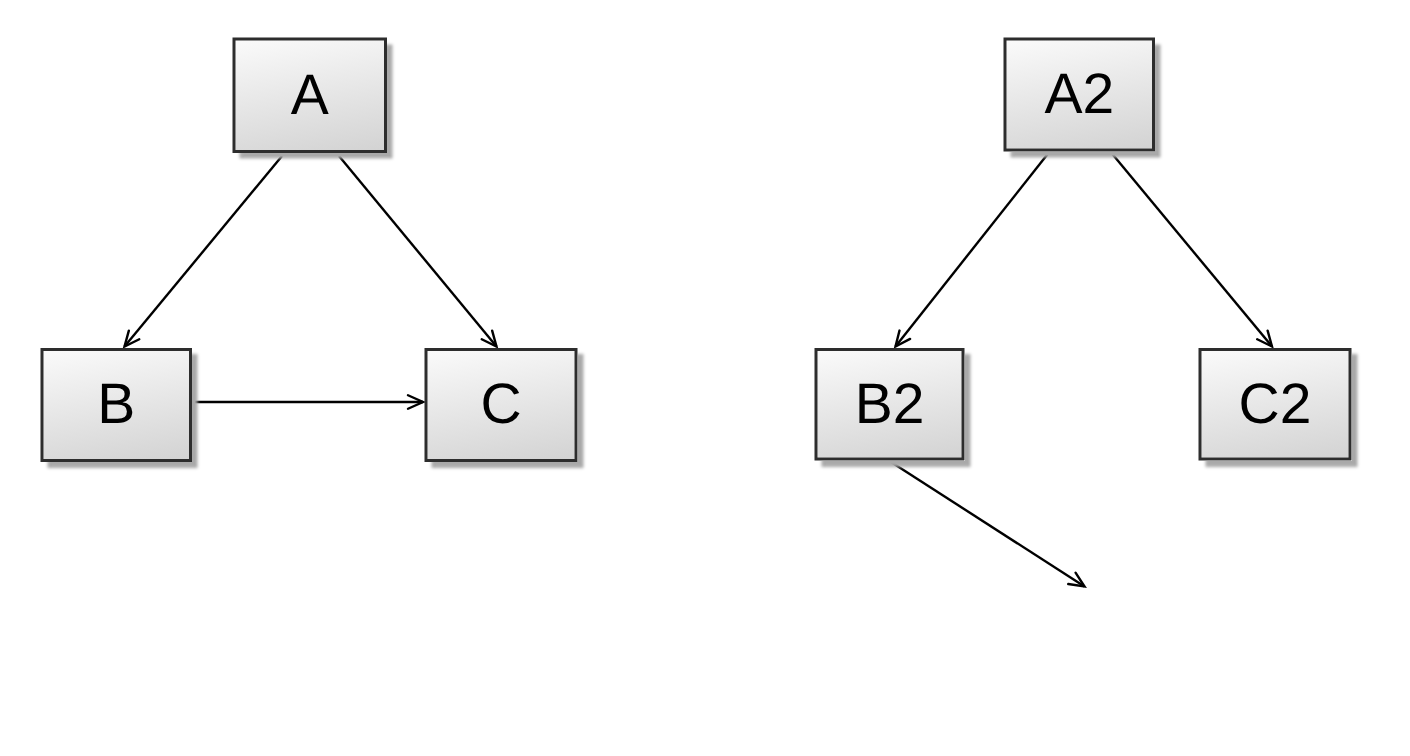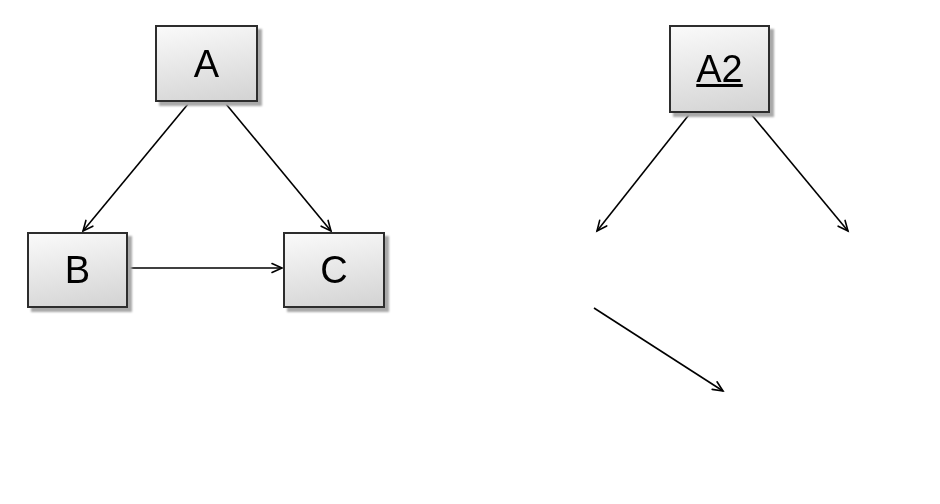--- a/index.html
+++ b/index.html
@@ -64,17 +64,23 @@
 
   <div class="node" style="left: 155px; top: 25px; width: 103px; height: 77px;">
     <span class="label">A</span>
   </div>
   <div class="node" style="left: 27px; top: 232px; width: 101px; height: 76px;">
     <span class="label">B</span>
   </div>
   <div class="node" style="left: 283px; top: 232px; width: 102px; height: 76px;">
     <span class="label">C</span>
   </div>
-  <div class="node" style="left: 669px; top: 25px; width: 101px; height: 88px; text-decoration: underline;">
+  <div class="node" style="left: 669px; top: 25px; width: 101px; height: 76px;">
     <span class="label">A2</span>
+  </div>
+  <div class="node" style="left: 543px; top: 232px; width: 100px; height: 75px;">
+    <span class="label">B2</span>
+  </div>
+  <div class="node" style="left: 799px; top: 232px; width: 102px; height: 75px;">
+    <span class="label">C2</span>
   </div>
 
 </div>
 
 </body></html>

